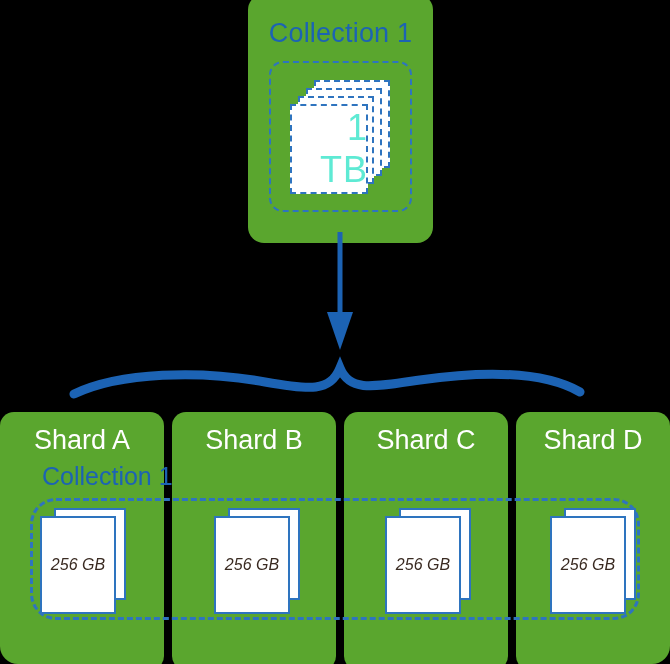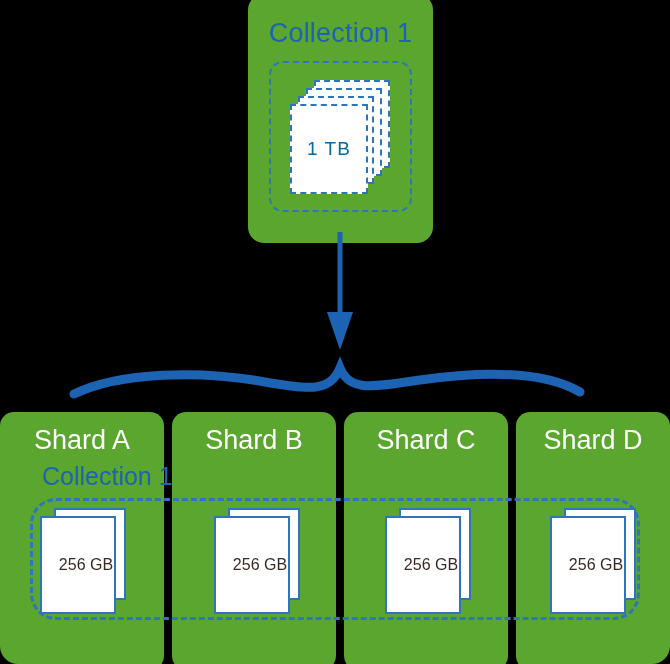--- a/index.html
+++ b/index.html
@@ -34,21 +34,21 @@
   .page.solid{border:2px solid #2E74BF;}
 
   .stack-top{position:absolute;left:290px;top:80px;width:105px;height:115px;}
   .stack-top .p1{left:24px;top:0px;width:76px;height:88px;}
   .stack-top .p2{left:16px;top:8px;width:76px;height:88px;}
   .stack-top .p3{left:8px;top:16px;width:76px;height:88px;}
   .stack-top .p4{left:0px;top:24px;width:78px;height:90px;}
   .tb-label{
     position:absolute;left:0px;top:24px;width:78px;height:90px;
     display:flex;align-items:center;justify-content:center;
-    color:#0369a1;font-size:19px;letter-spacing:1px;text-align:right;
+    color:#5eead4;font-size:36px;letter-spacing:1px;text-align:right;
   }
 
   
   .arrow-svg{position:absolute;left:0;top:0;width:670px;height:664px;
              pointer-events:none;}
 
   
   .shard{
     position:absolute;top:412px;height:258px;width:164px;
     background:#5AA62E;border-radius:14px;
@@ -74,23 +74,23 @@
 
   
   .stack-sm{position:absolute;top:508px;width:96px;height:108px;}
   .stack-sm.k0{left:40px;}
   .stack-sm.k1{left:214px;}
   .stack-sm.k2{left:385px;}
   .stack-sm.k3{left:550px;}
   .stack-sm .b{left:14px;top:0px;width:72px;height:92px;}
   .stack-sm .f{left:0px;top:8px;width:76px;height:98px;}
   .gb-label{
-    position:absolute;left:8px;top:8px;width:76px;height:98px;
+    position:absolute;left:0px;top:8px;width:76px;height:98px;
     display:flex;align-items:center;justify-content:center;
-    color:#3A2B22;font-size:16px;white-space:nowrap;
+    color:#3A2B22;font-size:16px;white-space:nowrap;font-style:italic;
   }
 </style>
 </head>
 <body>
 
 <div id="stage">
 
   <div class="top-card"></div>
   <div class="top-title">Collection 1</div>
   <div class="top-dash"></div>

